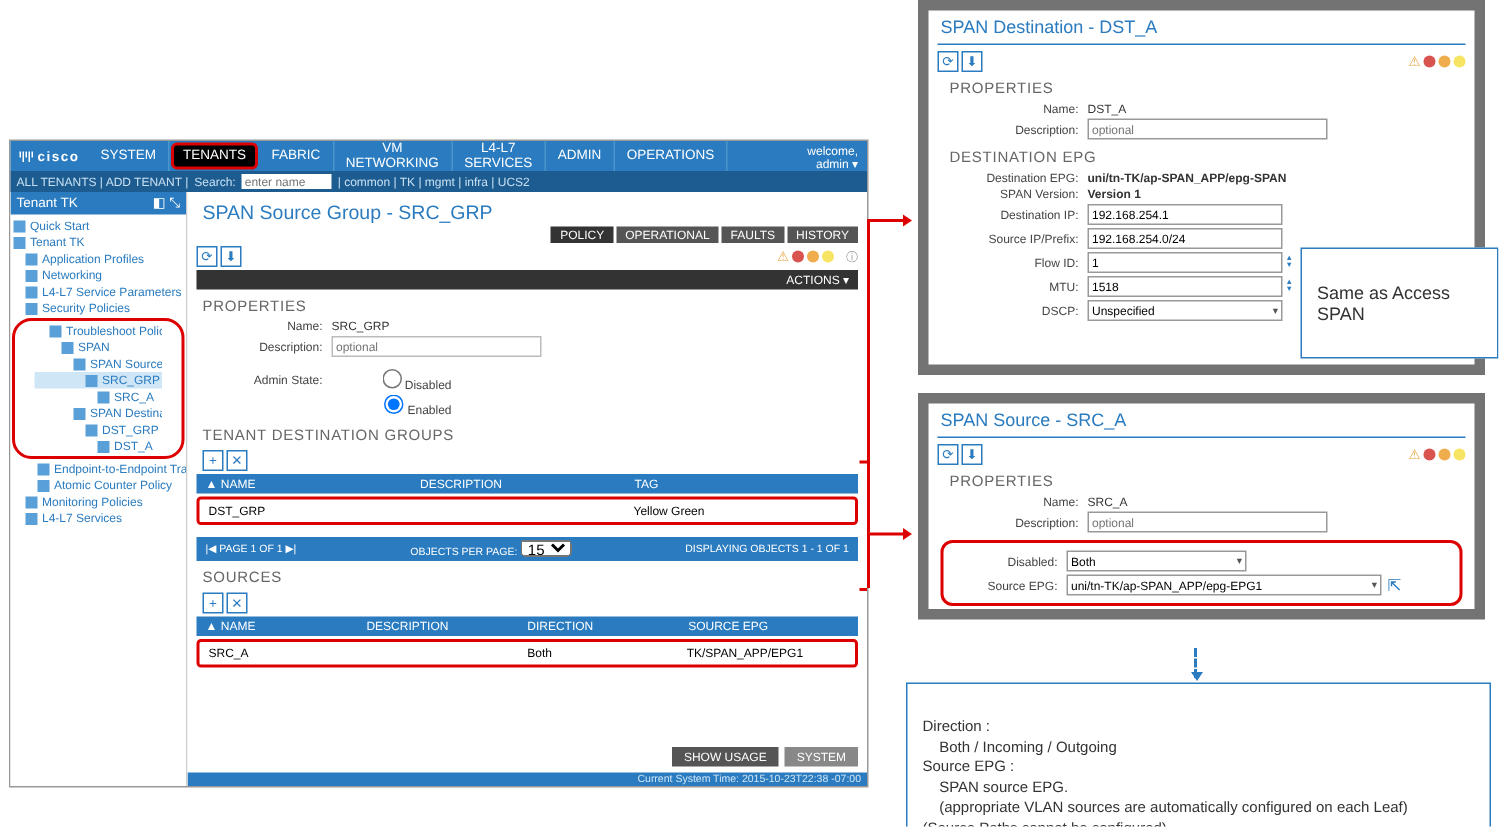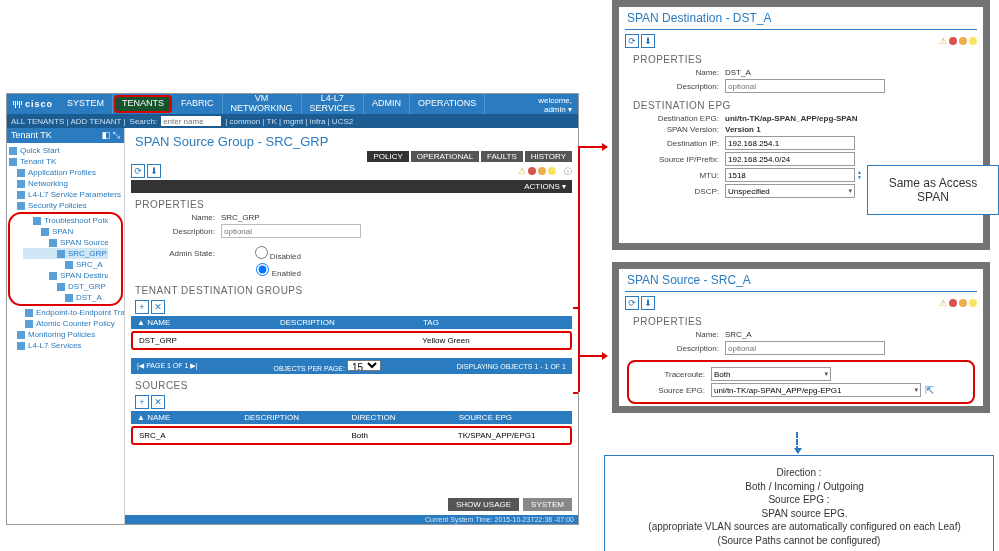--- a/index.html
+++ b/index.html
@@ -6,21 +6,21 @@
   body { background: #fff; width: 999px; height: 551px; position: relative; font-size: 9px; }
   .stage { position: absolute; inset: 0; }
 
   
   .apic { position:absolute; left:6px; top:93px; width:573px; height:432px; border:1px solid #999; background:#fff; }
   .apic-top { background:#2a7bbf; color:#fff; height:20px; display:flex; align-items:stretch; font-size:9px; }
   .apic-logo { width:52px; display:flex; align-items:center; justify-content:center; font-weight:bold; font-size:9px; letter-spacing:1px;}
   .apic-logo .bars { display:flex; gap:1px; margin-right:3px;}
   .apic-logo .bars span{ width:1px; background:#fff; display:inline-block;}
   .tab { padding:0 8px; display:flex; align-items:center; border-right:1px solid #4a95cc; cursor:pointer; text-align:center; line-height:1.1;}
-  .tab.active { background:#14532d; border:2px solid #d00; border-radius:4px; margin:1px; padding:0 6px;}
+  .tab.active { background:#000000; border:2px solid #d00; border-radius:4px; margin:1px; padding:0 6px;}
   .welcome { margin-left:auto; padding:2px 6px; font-size:8px; text-align:right;}
   .apic-sub { background:#1c5c91; color:#c8e0f2; height:14px; display:flex; align-items:center; font-size:8px; padding:0 4px; gap:4px;}
   .apic-sub input { height:10px; font-size:8px; width:60px; border:none; padding:0 2px;}
   .apic-body { display:flex; height:calc(100% - 34px); }
   .tree-col { width:118px; background:#fff; border-right:1px solid #ccc; overflow:hidden; }
   .tree-head { background:#2a7bbf; color:#fff; font-size:9px; padding:2px 4px; display:flex; justify-content:space-between;}
   .tree { font-size:8px; color:#2a7bbf; padding:2px 0; }
   .tree .node { display:flex; align-items:center; padding:1px 2px; white-space:nowrap; overflow:hidden; text-overflow:ellipsis;}
   .tree .ico { width:8px; height:8px; background:#5aa0d8; margin-right:3px; flex-shrink:0;}
   .tree .sel { background:#cfe6f7; }
@@ -61,21 +61,21 @@
   .panel .section-label { padding-left:14px;}
   .panel .form-row label { width:90px;}
   .field-hl { border:2px solid #d00; border-radius:8px; padding:4px 6px; margin:4px 8px;}
   .dd { border:1px solid #999; height:14px; font-size:8px; padding:0 2px; background:#fff; display:flex; align-items:center; justify-content:space-between; min-width:120px;}
   .dd::after{ content:"▾"; font-size:7px; color:#555; margin-left:4px;}
   .spin { display:flex; flex-direction:column; margin-left:2px;}
   .spin span{ font-size:5px; line-height:5px; color:#2a7bbf; cursor:pointer;}
   input.txt { border:1px solid #999; height:14px; font-size:8px; padding:0 2px; }
 
   
-  .note { position:absolute; border:1px solid #2a7bbf; background:#fff; padding:10px 10px; font-size:11px; color:#333;text-align:center;}
+  .note { position:absolute; border:1px solid #2a7bbf; background:#fff; padding:22px 10px; font-size:11px; color:#333;}
   .note.small{ font-size:12px;}
 
   
   .arrow { position:absolute; background:#d00; height:2px;}
   .arrow::after{ content:""; position:absolute; right:-6px; top:-3px; border:4px solid transparent; border-left:6px solid #d00;}
   .darrow { position:absolute; width:0; border-left:2px dashed #2a7bbf;}
   .darrow::after{ content:""; position:absolute; left:-4px; bottom:-6px; border:4px solid transparent; border-top:6px solid #2a7bbf;}
   .link-ico { color:#2a7bbf; font-size:11px; margin-left:4px; cursor:pointer;}
 </style>
 </head>
@@ -319,20 +319,28 @@
       </div>
     <div class="form-row">
         <label>Destination IP:</label>
         <input class="txt" style="width: 130px;" value="192.168.254.1">
       </div>
     <div class="form-row">
         <label>Source IP/Prefix:</label>
         <input class="txt" style="width: 130px;" value="192.168.254.0/24">
       </div>
     <div class="form-row">
+        <label>Flow ID:</label>
+        <input class="txt" style="width: 130px;" value="1">
+        <div class="spin">
+          <span>▲</span>
+          <span>▼</span>
+        </div>
+      </div>
+    <div class="form-row">
         <label>MTU:</label>
         <input class="txt" style="width: 130px;" value="1518">
         <div class="spin">
           <span>▲</span>
           <span>▼</span>
         </div>
       </div>
     <div class="form-row">
         <label>DSCP:</label>
         <div class="dd" style="width:130px">
@@ -358,21 +366,21 @@
     <div class="form-row">
         <label>Name:</label>
         <span class="val">SRC_A</span>
       </div>
     <div class="form-row">
         <label>Description:</label>
         <input class="txt" style="width: 160px;" placeholder="optional">
       </div>
     <div class="field-hl">
       <div class="form-row" style="padding:1px 0">
-          <label style="width:70px">Traceroute:</label>
+          <label style="width:70px">Disabled:</label>
           <div class="dd" style="width:110px">
             <span>Both</span>
           </div>
         </div>
       <div class="form-row" style="padding:1px 0">
           <label style="width:70px">Source EPG:</label>
           <div class="dd" style="width:210px">
             <span>uni/tn-TK/ap-SPAN_APP/epg-EPG1</span>
           </div>
           <span class="link-ico">⇱</span>

